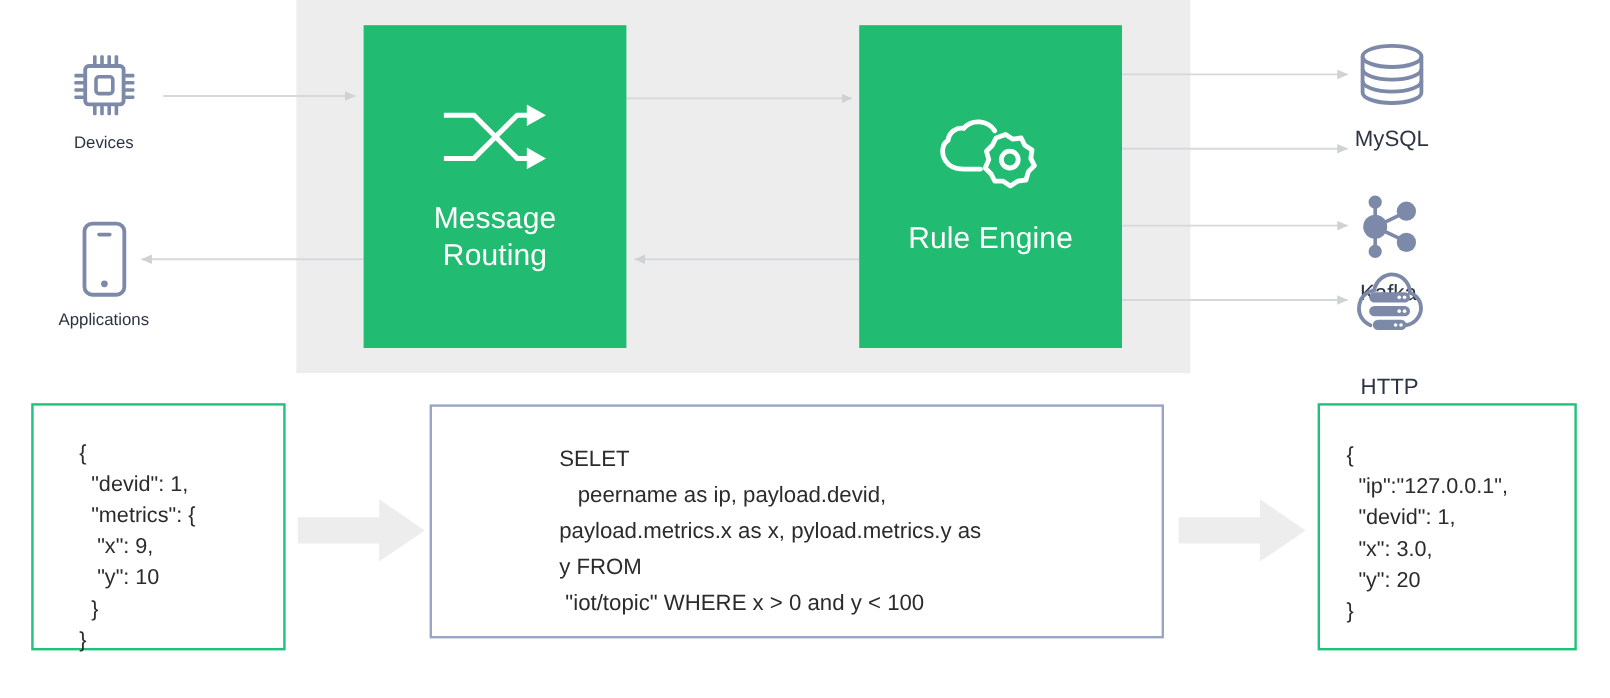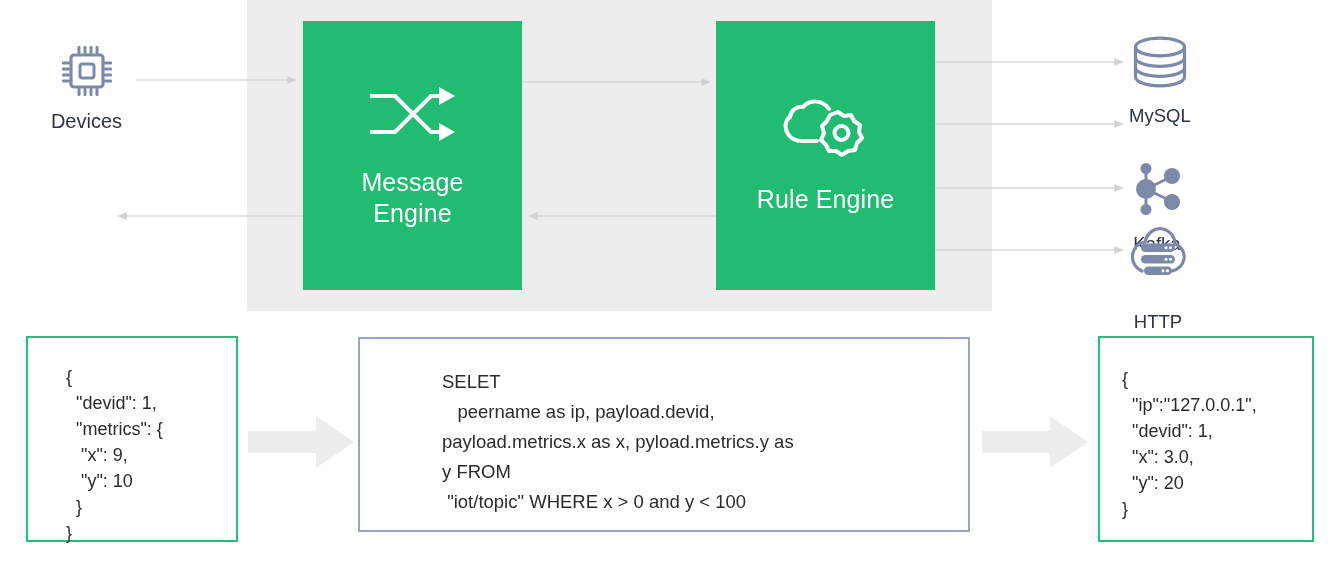--- a/index.html
+++ b/index.html
@@ -68,21 +68,21 @@
   }
 
   
   .node {
     position: absolute;
     display: flex;
     flex-direction: column;
     align-items: center;
   }
   .node-label {
-    font-size: 20px;
+    font-size: 14px;
     color: #2c3443;
     white-space: nowrap;
   }
   #node-devices {
     left: 24px;
     top: 42px;
     width: 125px;
   }
   #node-devices .node-label { margin-top: 10px; }
   #node-applications {
@@ -142,20 +142,21 @@
     font-size: 18px;
     line-height: 26px;
     padding: 26px 0 0 38px;
   }
   #codebox-sql {
     left: 358px;
     top: 337px;
     width: 612px;
     height: 195px;
     border: 2px solid #9aa5c4;
+    padding-left: 24px;
   }
   #codebox-sql pre {
     font-size: 18.5px;
     line-height: 30px;
     padding: 28px 0 0 82px;
   }
   #codebox-output {
     left: 1098px;
     top: 336px;
     width: 216px;
@@ -248,32 +249,40 @@
         <rect x="46" y="25.5" width="8" height="3" rx="1"></rect>
         <rect x="46" y="31.5" width="8" height="3" rx="1"></rect>
         <rect x="46" y="37.5" width="8" height="3" rx="1"></rect>
       </g>
       <rect x="13" y="13" width="32" height="32" rx="3" fill="none" stroke="#7d89a8" stroke-width="3.2"></rect>
       <rect x="22" y="22" width="14" height="14" rx="2.5" fill="none" stroke="#7d89a8" stroke-width="3"></rect>
     </svg>
     <span class="node-label">Devices</span>
   </div>
 
+  <div class="node" id="node-applications">
+    <svg width="38" height="64" viewBox="0 0 38 64" xmlns="http://www.w3.org/2000/svg">
+      <rect x="2.4" y="2.4" width="33.2" height="59.2" rx="6.5" fill="none" stroke="#7d89a8" stroke-width="3.2"></rect>
+      <rect x="13" y="10" width="12" height="3" rx="1.5" fill="#7d89a8"></rect>
+      <circle cx="19" cy="52.5" r="2.8" fill="#7d89a8"></circle>
+    </svg>
+    <span class="node-label">Applications</span>
+  </div>
 
   <div class="green-box" id="box-message-routing">
     <svg class="box-icon" width="88" height="62" viewBox="0 0 88 62" xmlns="http://www.w3.org/2000/svg">
       <g fill="none" stroke="#ffffff" stroke-width="4.2" stroke-linecap="square">
         <path d="M3,13 L26,13 L62,49 L72,49"></path>
         <path d="M3,49 L26,49 L62,13 L72,13"></path>
       </g>
       <path d="M70,4 L86,13 L70,22 z" fill="#ffffff"></path>
       <path d="M70,40 L86,49 L70,58 z" fill="#ffffff"></path>
     </svg>
     <div class="box-label">Message
-Engine</div>
+Routing</div>
   </div>
 
   <div class="green-box" id="box-rule-engine">
     <svg class="box-icon" width="86" height="66" viewBox="0 0 86 66" xmlns="http://www.w3.org/2000/svg">
       <path d="M46,13 C40,4 27,3 20,11 C14,10 8,14 7,21 C2,24 1,32 5,38 C8,43 14,45 20,45 L34,45" fill="none" stroke="#ffffff" stroke-width="4" stroke-linecap="round"></path>
       <path d="M55,16 L61,20 L68,19 L71,25 L77,29 L76,36 L79,42 L74,47 L72,54 L65,55 L59,59
                L53,55 L46,55 L43,49 L38,44 L41,37 L39,30 L44,25 L47,19 z" fill="none" stroke="#ffffff" stroke-width="4" stroke-linejoin="round"></path>
       <circle cx="58.5" cy="37" r="7" fill="none" stroke="#ffffff" stroke-width="4"></circle>
     </svg>
     <div class="box-label">Rule Engine</div>

